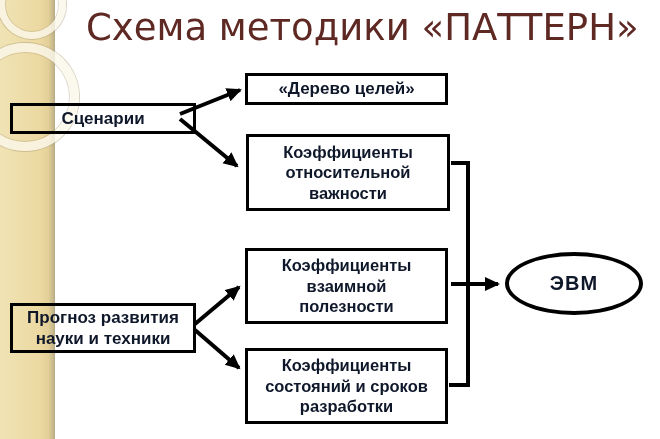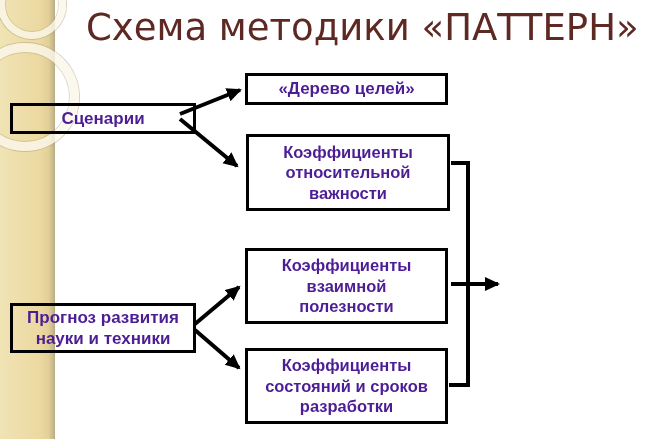--- a/index.html
+++ b/index.html
@@ -44,21 +44,21 @@
     z-index:3;pointer-events:none;
   }
   
   .node{
     position:absolute;box-sizing:border-box;
     display:flex;align-items:center;justify-content:center;
     text-align:center;
     border:3px solid var(--color-diagram_lines,#000);
     background:transparent;
     font-family:"Liberation Sans",sans-serif;font-weight:bold;
-    color:#4c1d95;line-height:1.25;white-space:pre-line;
+    color:#0f172a;line-height:1.25;white-space:pre-line;
     z-index:4;
   }
   .node-scenarios        {left:10px;  top:103px; width:186px; height:31px; font-size:17px;}
   .node-goal-tree        {left:245px; top:73px;  width:203px; height:32px; font-size:17px;}
   .node-relative-importance{left:246px;top:134px;width:204px; height:77px; font-size:16.5px;}
   .node-mutual-utility   {left:245px; top:248px; width:203px; height:76px; font-size:16.5px;}
   .node-forecast         {left:10px;  top:303px; width:186px; height:50px; font-size:17px;}
   .node-states-terms     {left:245px; top:348px; width:203px; height:76px; font-size:16.5px;}
   .node-computer{
     left:505px;top:252px;width:138px;height:63px;
@@ -104,14 +104,15 @@
 взаимной
 полезности</div>
 
   <div class="node node-forecast">Прогноз развития
 науки и техники</div>
 
   <div class="node node-states-terms">Коэффициенты
 состояний и сроков
 разработки</div>
 
+  <div class="node node-computer">ЭВМ</div>
 
 </div>
 
 </body></html>

